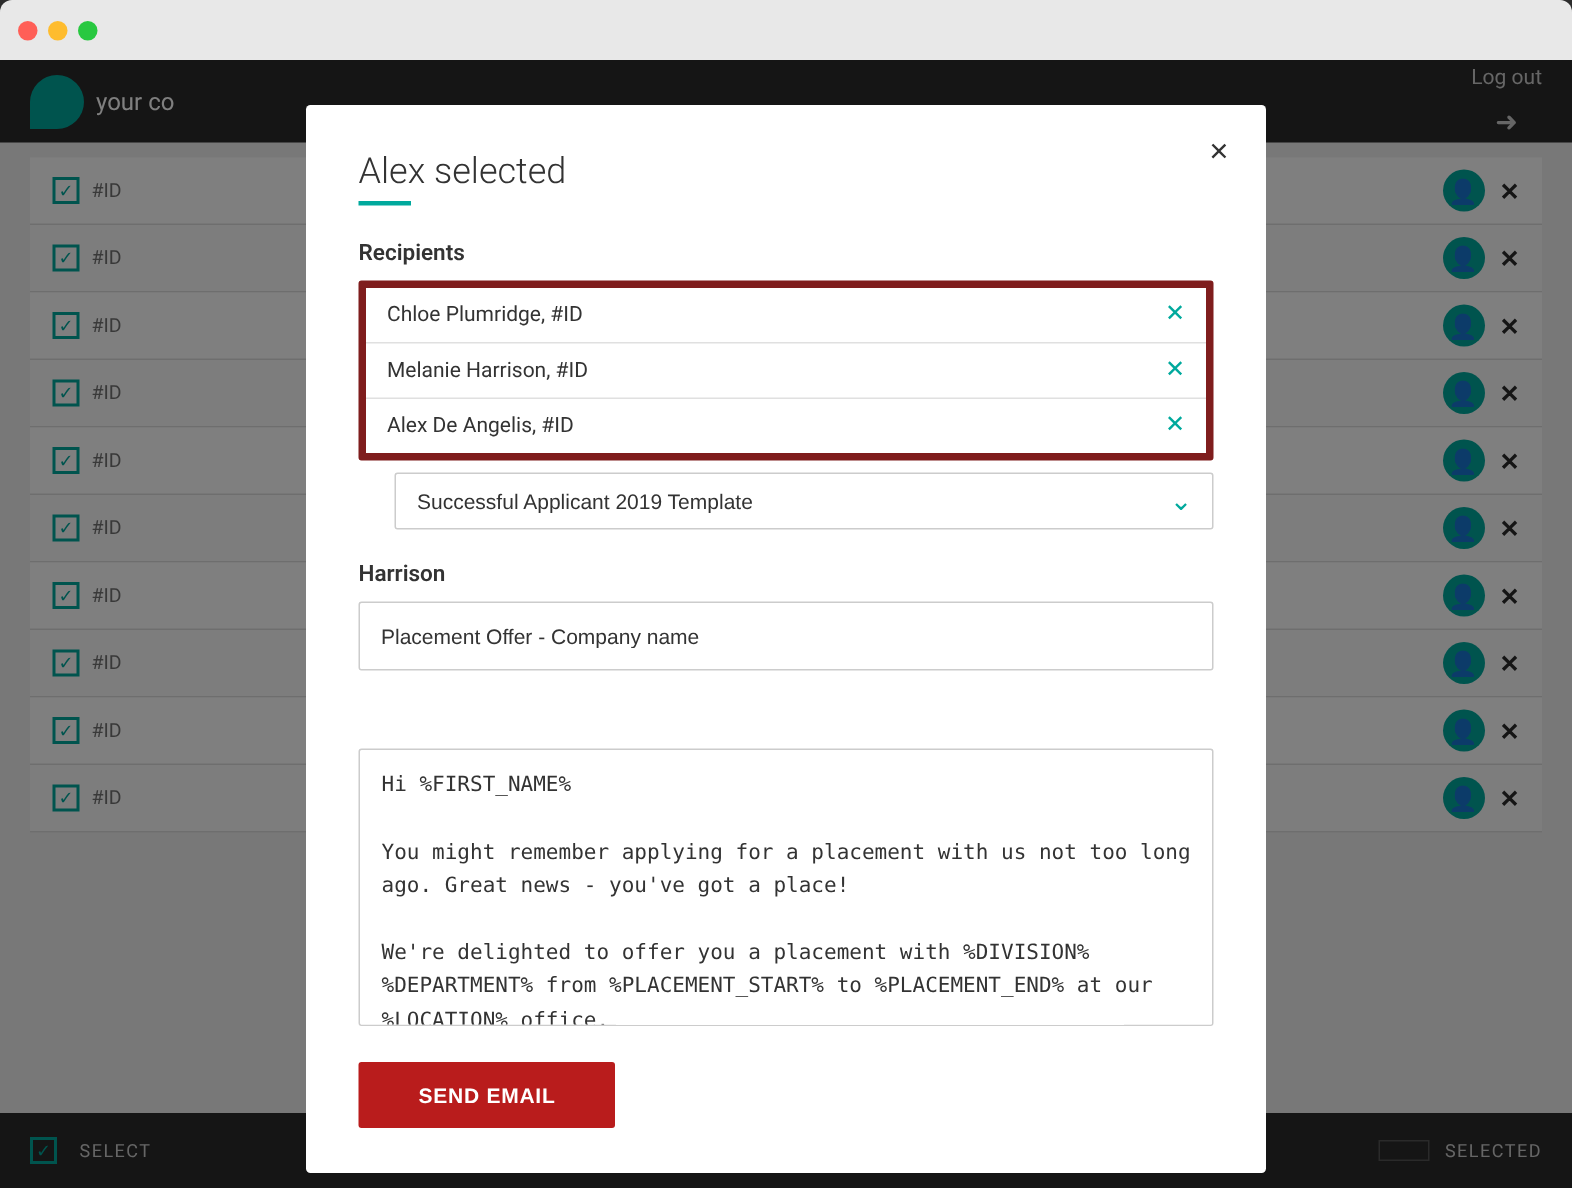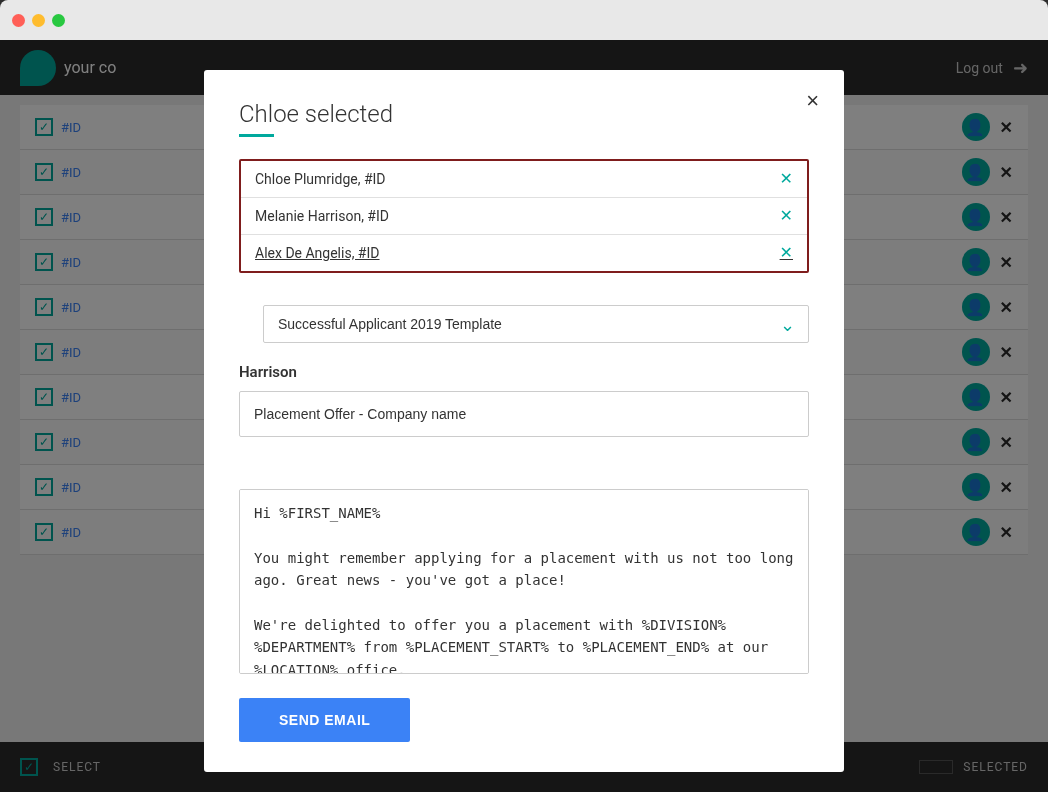--- a/index.html
+++ b/index.html
@@ -63,20 +63,21 @@
       background: #00a99d;
       border-radius: 50% 50% 50% 0;
       transform: rotate(0deg);
     }
     .nav-right {
       display: flex;
       align-items: center;
       gap: 10px;
       color: #ccc;
       font-size: 14px;
+      flex-direction: column;
     }
     .logout-icon {
       color: #ccc;
       font-size: 18px;
     }
 
     
     .table-bg {
       padding: 10px 20px;
     }
@@ -101,21 +102,21 @@
       width: 18px;
       height: 18px;
       border: 2px solid #00a99d;
       display: flex;
       align-items: center;
       justify-content: center;
       color: #00a99d;
       font-size: 12px;
     }
     .id-label {
-      color: #3b82f6;
+      color: #737373;
       font-size: 13px;
     }
     .row-right {
       margin-left: auto;
       display: flex;
       align-items: center;
       gap: 10px;
     }
     .avatar-icon {
       width: 28px;
@@ -235,36 +236,35 @@
 
     .section-label {
       font-size: 15px;
       font-weight: 600;
       color: #333;
       margin-bottom: 10px;
     }
 
     
     .recipients-list {
-      border: 2px solid #7f1d1d;
+      border: 5px solid #7f1d1d;
       border-radius: 2px;
-      margin-bottom: 32px;
+      margin-bottom: 8px;
     }
     .recipient-row {
       display: flex;
       align-items: center;
       justify-content: space-between;
       padding: 10px 14px;
       border-bottom: 1px solid #e0e0e0;
       font-size: 14px;
       color: #333;
     }
     .recipient-row:last-child {
       border-bottom: none;
-      text-decoration: underline;
     }
     .recipient-remove {
       color: #00a99d;
       cursor: pointer;
       font-size: 16px;
       background: none;
       border: none;
       line-height: 1;
     }
 
@@ -334,21 +334,21 @@
       color: #00a99d;
       background: white;
       padding: 12px 24px;
       font-size: 13px;
       font-weight: 600;
       letter-spacing: 0.5px;
       cursor: pointer;
       border-radius: 2px;
     }
     .send-email-btn {
-      background: #3b82f6;
+      background: #b91c1c;
       color: white;
       border: none;
       padding: 14px 40px;
       font-size: 14px;
       font-weight: 600;
       letter-spacing: 0.5px;
       cursor: pointer;
       border-radius: 2px;
     }
   </style>
@@ -486,24 +486,25 @@
     </div>
   </div>
 
   <div class="modal-overlay">
     <div class="modal">
 
       
       <button class="modal-close">×</button>
 
       
-      <h2 class="modal-title">Chloe selected</h2>
+      <h2 class="modal-title">Alex selected</h2>
       <div class="modal-underline"></div>
 
       
+      <div class="section-label">Recipients</div>
       <div class="recipients-list">
         <div class="recipient-row">
           <span>Chloe Plumridge, #ID</span>
           <button class="recipient-remove">✕</button>
         </div>
         <div class="recipient-row">
           <span>Melanie Harrison, #ID</span>
           <button class="recipient-remove">✕</button>
         </div>
         <div class="recipient-row">

